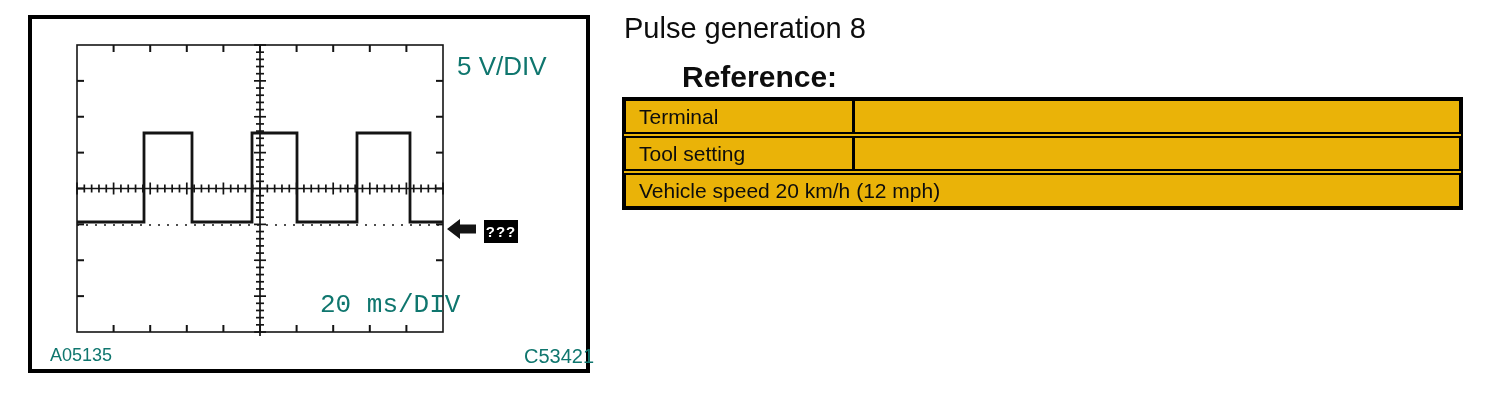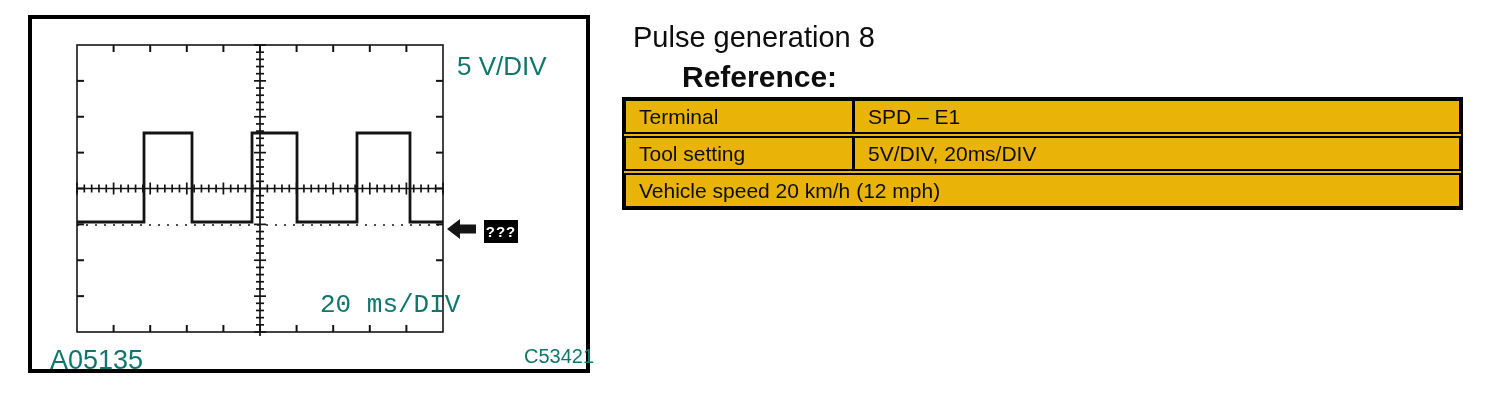--- a/index.html
+++ b/index.html
@@ -9,25 +9,25 @@
   }
   
   #figure-box{
     position:absolute;left:28px;top:15px;width:562px;height:358px;
     border:4px solid #000;box-sizing:border-box;background:#fff;
   }
   #osc-svg{position:absolute;left:0;top:0;width:600px;height:402px;}
   .osc-label{position:absolute;color:#0f766e;white-space:nowrap;}
   #volt-label{left:457px;top:51px;font-size:26px;}
   #time-label{left:320px;top:290px;width:118px;text-align:right;font-size:26px;font-family:Liberation Mono, monospace;}
-  #code-left{left:50px;top:345px;font-size:27px;}
+  #code-left{left:50px;top:345px;font-size:18px;}
   #code-right{left:524px;top:345px;width:64px;text-align:left;font-size:20px;}
   
   #section-title{
-    position:absolute;left:624px;top:12px;margin:9px;
+    position:absolute;left:624px;top:12px;margin:0;
     font-size:29px;font-weight:400;color:#0d0d0d;
   }
   #reference-heading{
     position:absolute;left:674px;top:52px;margin:8px;
     font-size:30px;font-weight:700;color:#0d0d0d;
   }
   #reference-table{
     position:absolute;left:622px;top:97px;width:841px;
     border:2px solid #000;box-sizing:border-box;background:#eab308;
   }
@@ -188,23 +188,21 @@
   <span id="time-label" class="osc-label">20 ms/DIV</span>
   <span id="code-left" class="osc-label">A05135</span>
   <span id="code-right" class="osc-label">C53421</span>
 
   <h1 id="section-title">Pulse generation 8</h1>
   <h2 id="reference-heading">Reference:</h2>
 
   <div id="reference-table">
       <div class="ref-row">
         <div class="ref-label">Terminal</div>
-        <div class="ref-value">SPD – E1</div>
       </div>
       <div class="ref-row">
         <div class="ref-label">Tool setting</div>
-        <div class="ref-value">5V/DIV, 20ms/DIV</div>
       </div>
       <div class="ref-row">
         <div class="ref-value">Vehicle speed 20 km/h (12 mph)</div>
       </div>
     </div>
 </div>
 
 </body></html>

